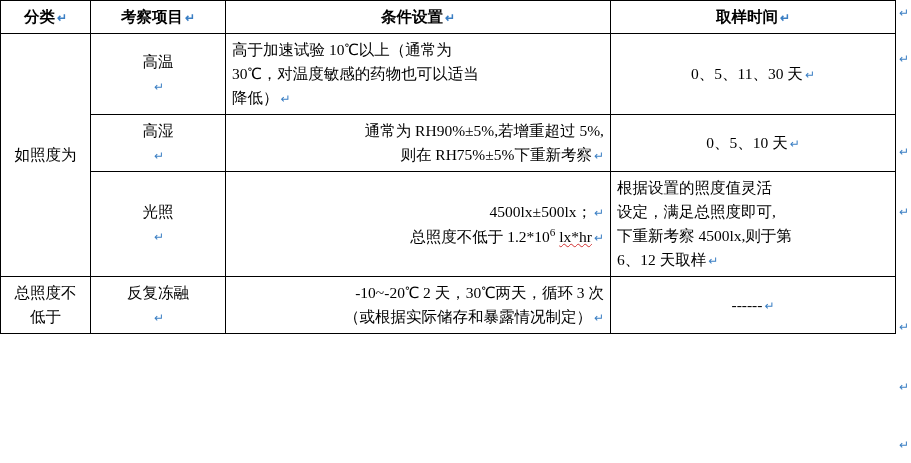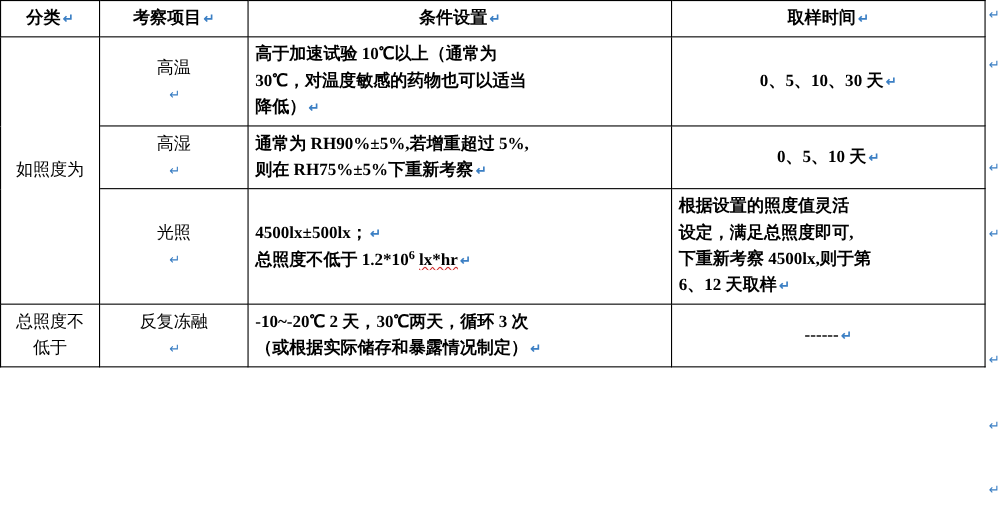--- a/index.html
+++ b/index.html
@@ -40,25 +40,25 @@
   .col-time { width: 285px; }
 
   .head td {
     text-align: center;
     font-weight: bold;
     padding-top: 2px;
     padding-bottom: 2px;
     font-size: 16px;
   }
   .c-center { text-align: center; }
-  .c-left { text-align: left; }
+  .c-left { text-align: right; }
   .c-just { text-align: justify; text-justify: inter-ideograph; }
 
   .cell-text { display: block; }
-  .line { display: block; font-weight: bold; }
+  .line { display: block; }
 
   .pilcrow {
     color: #3b7fc4;
     font-family: "Liberation Sans", sans-serif;
     font-size: 12px;
     vertical-align: baseline;
     margin-left: 2px;
   }
   .sup { font-size: 0.72em; vertical-align: super; }
 
@@ -119,21 +119,21 @@
         </td>
         <td class="c-center">
           <span class="cell-text">高温</span><span class="pilcrow">↵</span>
         </td>
         <td class="c-just">
           <span class="line">高于加速试验 10℃以上（通常为</span>
           <span class="line">30℃，对温度敏感的药物也可以适当</span>
           <span class="line"><span>降低）</span><span class="pilcrow">↵</span></span>
         </td>
         <td class="c-center">
-          <span class="line"><span>0、5、10、30 天</span><span class="pilcrow">↵</span></span>
+          <span class="line"><span>0、5、11、30 天</span><span class="pilcrow">↵</span></span>
         </td>
       </tr>
 
       <tr>
         <td class="c-center">
           <span class="cell-text">高湿</span><span class="pilcrow">↵</span>
         </td>
         <td class="c-left">
           <span class="line">通常为 RH90%±5%,若增重超过 5%,</span>
           <span class="line"><span>则在 RH75%±5%下重新考察</span><span class="pilcrow">↵</span></span>

